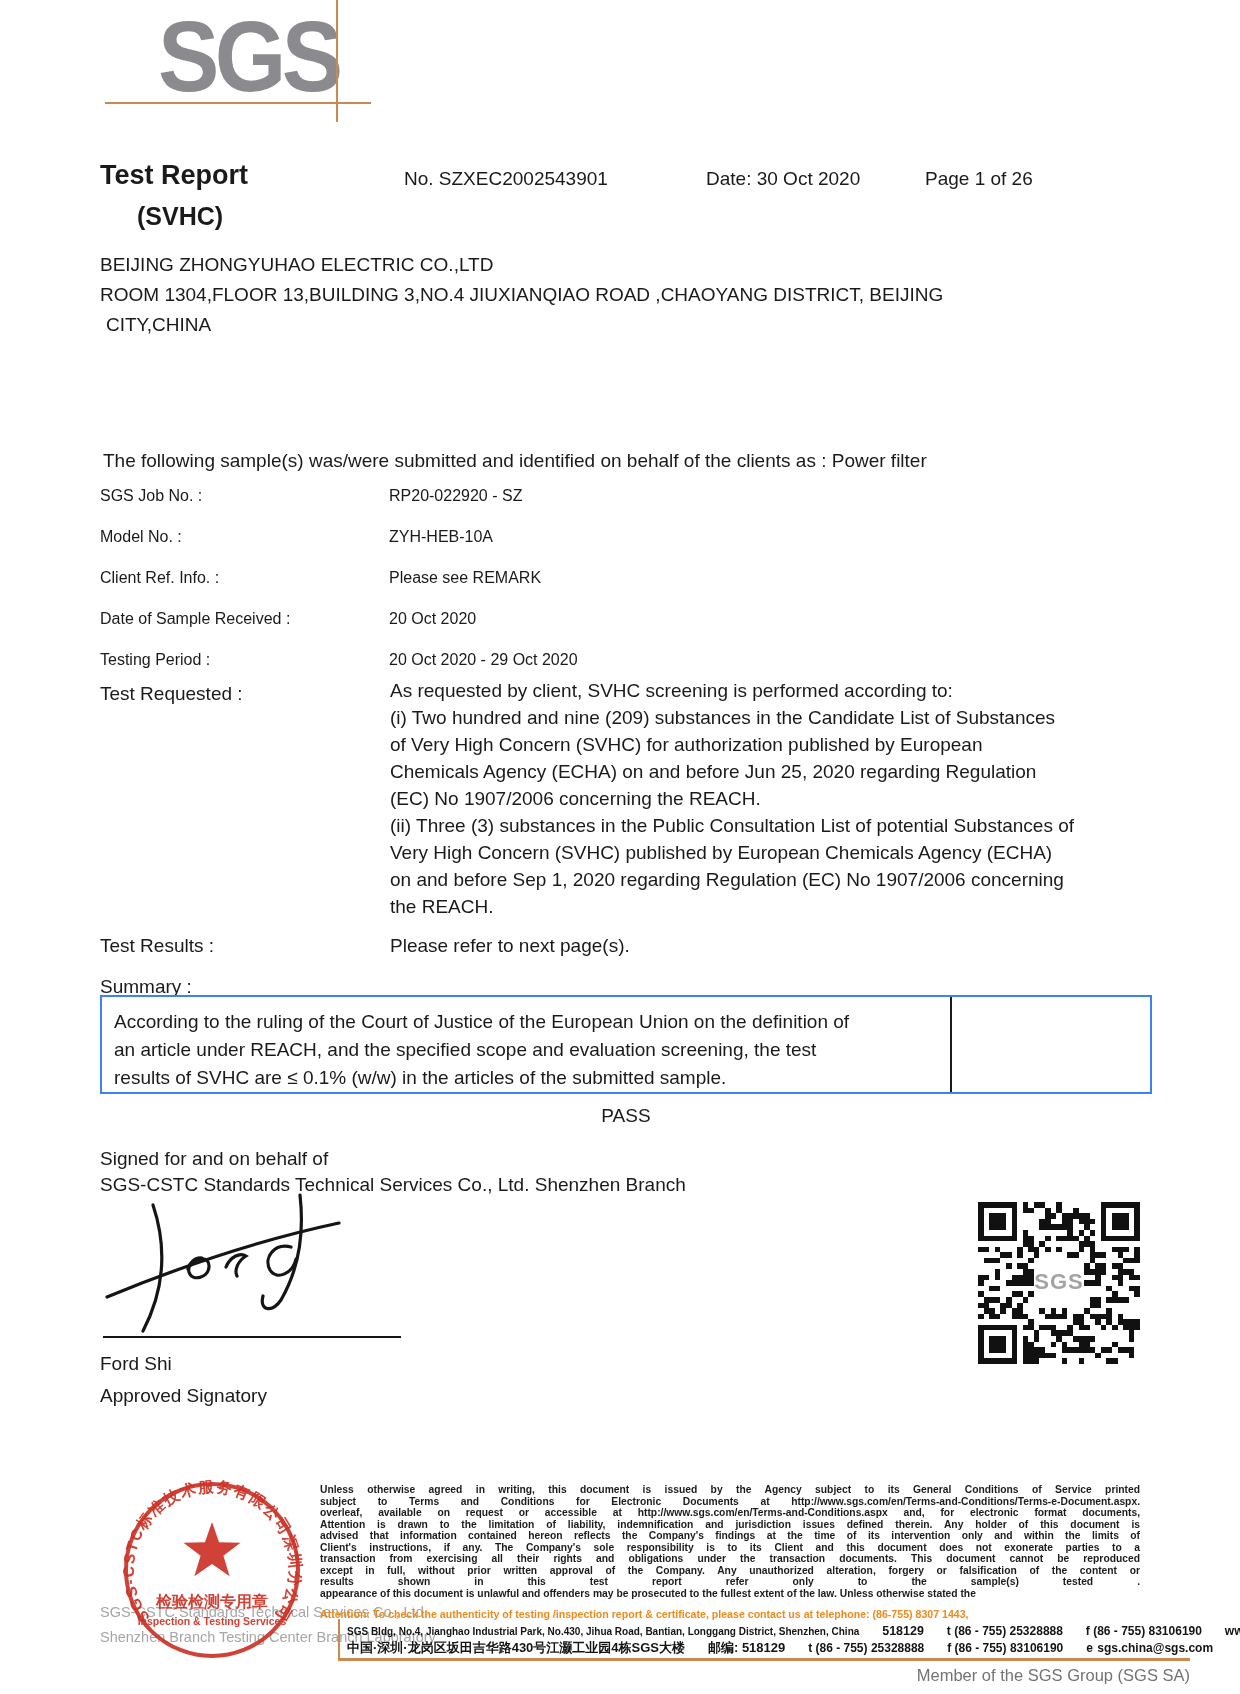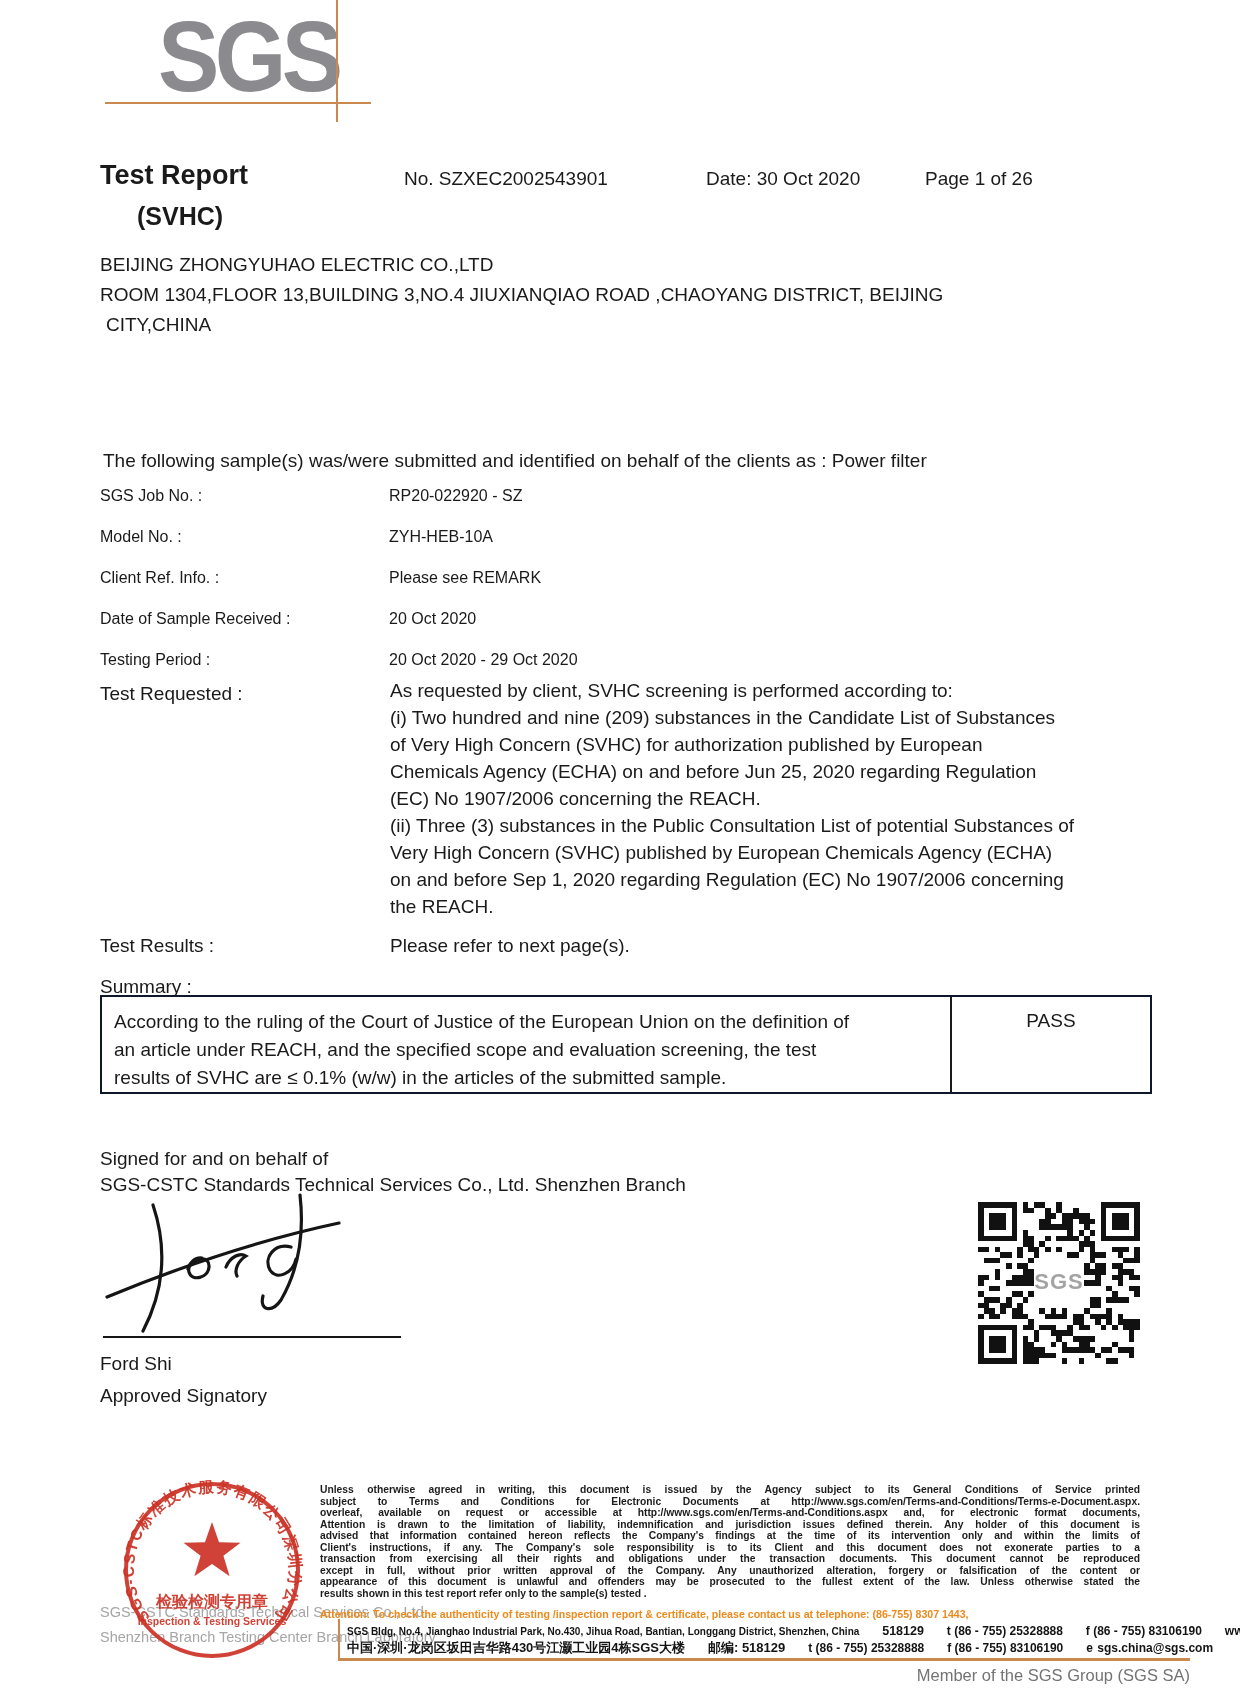--- a/index.html
+++ b/index.html
@@ -16,21 +16,21 @@
   .meta{font-size:19px;}
 
   
   .body-19{font-size:19px;line-height:29px;}
   .field-row{position:relative;height:41px;font-size:16px;}
   .field-label{position:absolute;left:0;top:0;}
   .field-value{position:absolute;left:289px;top:0;}
   .para-line{font-size:19px;line-height:27px;height:27px;white-space:nowrap;}
 
   
-  .sum-box{border:2px solid #0f172a;display:flex;}
+  .sum-box{border:2px solid #3b82f6;display:flex;flex-direction:column;}
   .sum-left{width:850px;border-right:2px solid #1a1a1a;padding:11px 12px 0 12px;box-sizing:border-box;}
   .sum-line{font-size:19px;line-height:28px;white-space:nowrap;}
   .sum-right{flex:1;text-align:center;padding-top:13px;font-size:19px;}
 
   
   .sig-line{background:#151515;height:2px;}
 
   
   .qr-wrap{width:162px;height:162px;position:absolute;}
   .qr-label{position:absolute;left:0;right:0;top:50%;transform:translateY(-54%);
@@ -423,22 +423,22 @@
   <div class="abs legal" style="left:320px;top:1484px;">
     <div class="legal-lines">
         <div class="legal-line">Unless otherwise agreed in writing, this document is issued by the Agency subject to its General Conditions of Service printed</div>
         <div class="legal-line">subject to Terms and Conditions for Electronic Documents at http://www.sgs.com/en/Terms-and-Conditions/Terms-e-Document.aspx.</div>
         <div class="legal-line">overleaf, available on request or accessible at http://www.sgs.com/en/Terms-and-Conditions.aspx and, for electronic format documents,</div>
         <div class="legal-line">Attention is drawn to the limitation of liability, indemnification and jurisdiction issues defined therein. Any holder of this document is</div>
         <div class="legal-line">advised that information contained hereon reflects the Company's findings at the time of its intervention only and within the limits of</div>
         <div class="legal-line">Client's instructions, if any. The Company's sole responsibility is to its Client and this document does not exonerate parties to a</div>
         <div class="legal-line">transaction from exercising all their rights and obligations under the transaction documents. This document cannot be reproduced</div>
         <div class="legal-line">except in full, without prior written approval of the Company. Any unauthorized alteration, forgery or falsification of the content or</div>
+        <div class="legal-line">results shown in this test report refer only to the sample(s) tested .</div>
         <div class="legal-line">appearance of this document is unlawful and offenders may be prosecuted to the fullest extent of the law. Unless otherwise stated the</div>
-        <div class="legal-line">results shown in this test report refer only to the sample(s) tested .</div>
       </div>
     <div class="attention-line" style="margin-top:10px;">Attention: To check the authenticity of testing /inspection report &amp; certificate, please contact us at telephone: (86-755) 8307 1443,</div>
   </div>
 
   <div class="abs rule-v" style="left:338px;top:1619px;height:39px;"></div>
   <div class="addr-row" style="left:347px;top:1621px;">
     <span class="addr-en">SGS Bldg, No.4, Jianghao Industrial Park, No.430, Jihua Road, Bantian, Longgang District, Shenzhen, China</span>
     <span class="addr-gap"></span>
     <span class="addr-zip">518129</span>
     <span class="addr-gap"></span>

